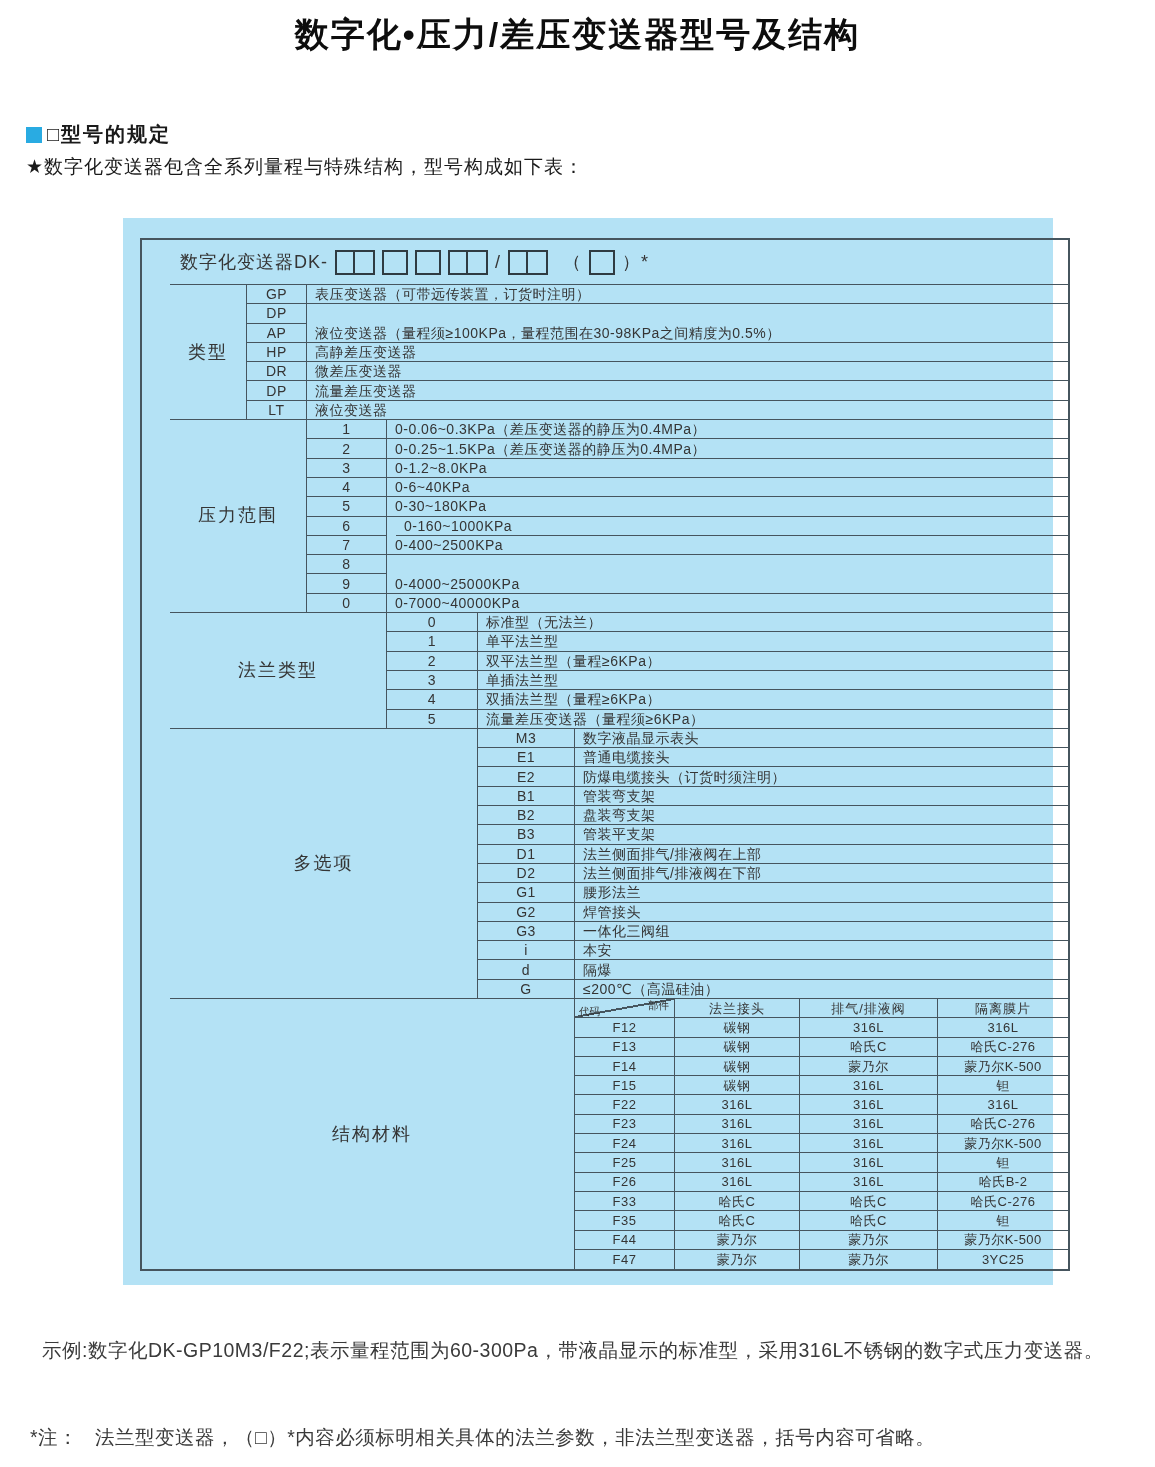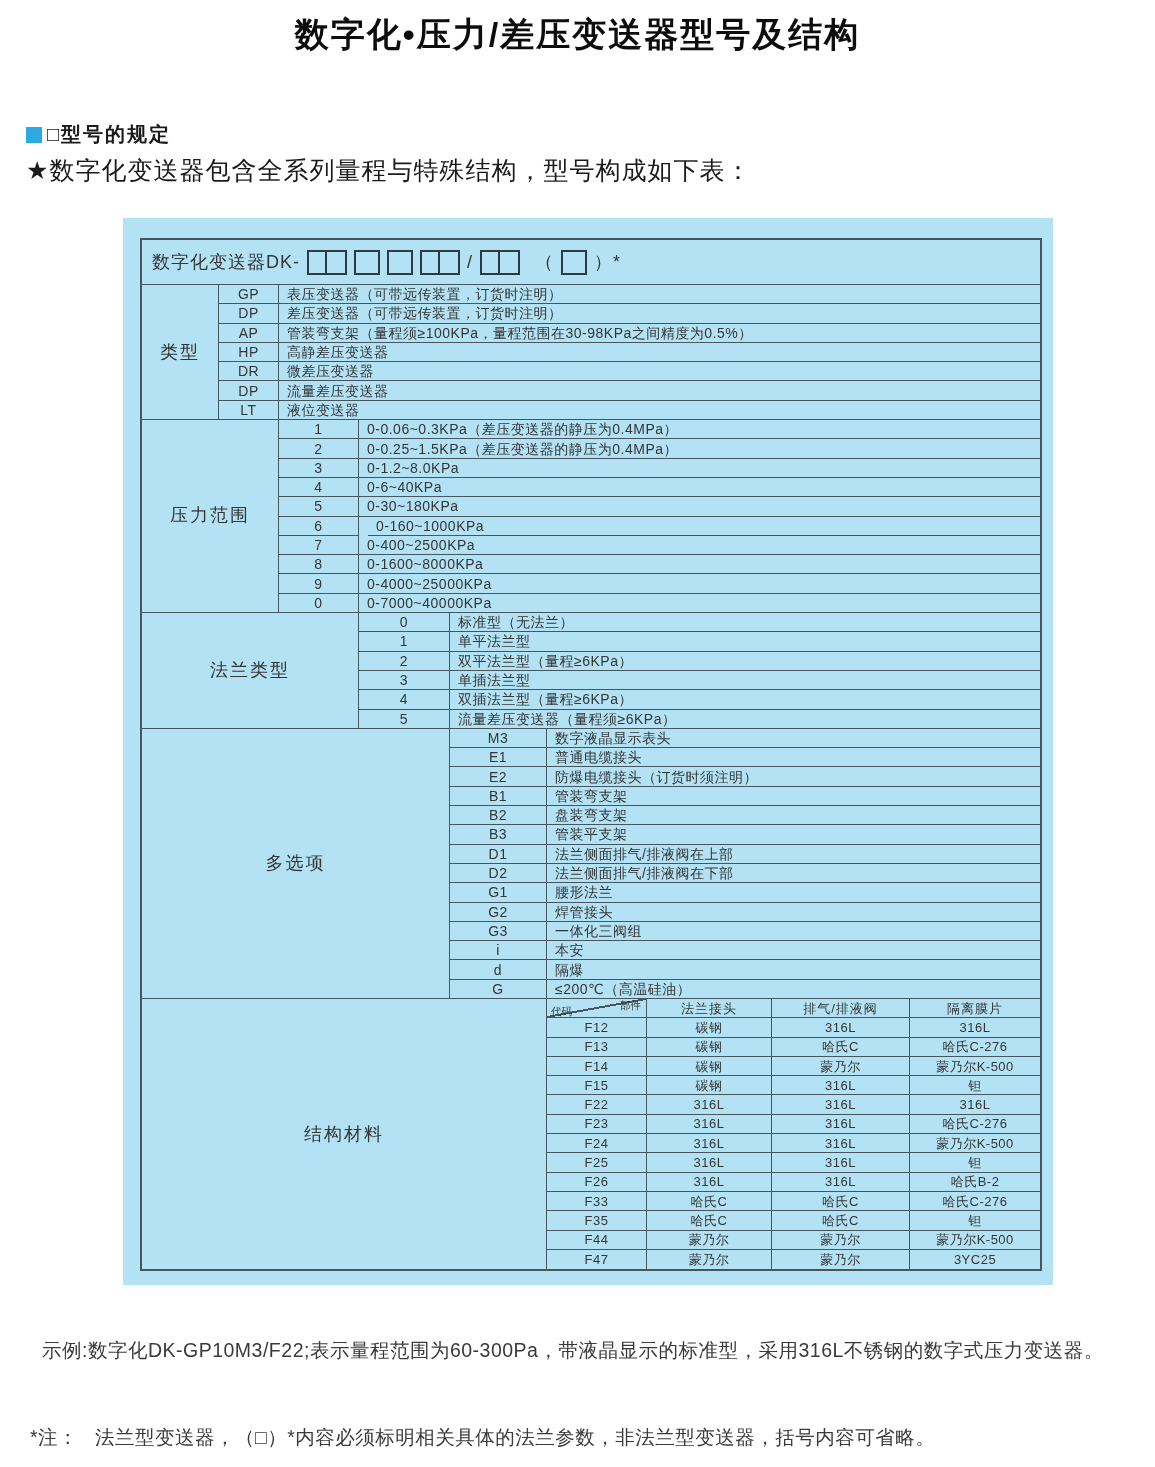--- a/index.html
+++ b/index.html
@@ -24,21 +24,21 @@
     font-size:34px;font-weight:900;letter-spacing:2px;color:#0d0d0d;
   }
   .heading-row{
     position:absolute;left:26px;top:121px;
     display:flex;align-items:center;gap:5px;
   }
   .bullet{width:16px;height:16px;background:var(--accent);flex:0 0 auto;}
   .heading-text{font-size:20px;font-weight:700;letter-spacing:2px;color:#1a1a1a;}
   .intro{
     position:absolute;left:26px;top:154px;
-    font-size:25px;color:#1a1a1a;letter-spacing:1px;
+    font-size:19px;color:#1a1a1a;letter-spacing:1px;
   }
   .panel{
     position:absolute;left:123px;top:218px;width:930px;height:1067px;
     background:var(--panel);
   }
   .grid{
     position:absolute;left:17px;top:20px;
     display:grid;
     border:2px solid var(--line);
     grid-template-rows:45px repeat(51,19.3px);
@@ -97,21 +97,21 @@
 <div class="title">数字化•压力/差压变送器型号及结构</div>
 
 <div class="heading-row">
   <span class="bullet"></span>
   <span class="heading-text">□型号的规定</span>
 </div>
 
 <div class="intro">★数字化变送器包含全系列量程与特殊结构，型号构成如下表：</div>
 
 <div class="panel">
-  <div class="grid" style="grid-template-columns: 77px 60px 80px 91px 97px 100px 125px 138px 130px;">
+  <div class="grid" style="grid-template-columns: 77px 60px 80px 91px 97px 100px 125px 138px 130px; padding-left: 28px;">
       <div class="cell header-cell no-r" style="grid-area: 1 / 1 / auto / 10;">
         <span class="mh-text">数字化变送器DK-</span>
         <span class="mbox mbox2">
           <i></i>
         </span>
         <span class="mbox"></span>
         <span class="mbox"></span>
         <span class="mbox mbox2">
           <i></i>
         </span>
@@ -120,23 +120,22 @@
           <i></i>
         </span>
         <span class="mh-text mh-paren">（</span>
         <span class="mbox"></span>
         <span class="mh-text">）*</span>
       </div>
       <div class="cell seclabel" style="grid-area: 2 / 1 / 9 / 2;">类型</div>
       <div class="cell code" style="grid-area: 2 / 2 / auto / 3;">GP</div>
       <div class="cell desc no-r" style="grid-area: 2 / 3 / auto / 10;">表压变送器（可带远传装置，订货时注明）</div>
       <div class="cell code" style="grid-area: 3 / 2 / auto / 3;">DP</div>
-      <div class="cell desc no-r" style="grid-area: 3 / 3 / auto / 10;">差压变送器（可带远传装置，订货时注明）</div>
       <div class="cell code" style="grid-area: 4 / 2 / auto / 3;">AP</div>
-      <div class="cell desc no-r" style="grid-area: 4 / 3 / auto / 10;">管装弯支架（量程须≥100KPa，量程范围在30-98KPa之间精度为0.5%）</div>
+      <div class="cell desc no-r" style="grid-area: 4 / 3 / auto / 10;">液位变送器（量程须≥100KPa，量程范围在30-98KPa之间精度为0.5%）</div>
       <div class="cell code" style="grid-area: 5 / 2 / auto / 3;">HP</div>
       <div class="cell desc no-r" style="grid-area: 5 / 3 / auto / 10;">高静差压变送器</div>
       <div class="cell code" style="grid-area: 6 / 2 / auto / 3;">DR</div>
       <div class="cell desc no-r" style="grid-area: 6 / 3 / auto / 10;">微差压变送器</div>
       <div class="cell code" style="grid-area: 7 / 2 / auto / 3;">DP</div>
       <div class="cell desc no-r" style="grid-area: 7 / 3 / auto / 10;">流量差压变送器</div>
       <div class="cell code" style="grid-area: 8 / 2 / auto / 3;">LT</div>
       <div class="cell desc no-r" style="grid-area: 8 / 3 / auto / 10;">液位变送器</div>
       <div class="cell seclabel" style="grid-area: 9 / 1 / 19 / 3; font-family: Liberation Mono, monospace;">压力范围</div>
       <div class="cell code" style="grid-area: 9 / 3 / auto / 4;">1</div>
@@ -147,21 +146,20 @@
       <div class="cell desc no-r" style="grid-area: 11 / 4 / auto / 10;">0-1.2~8.0KPa</div>
       <div class="cell code" style="grid-area: 12 / 3 / auto / 4;">4</div>
       <div class="cell desc no-r" style="grid-area: 12 / 4 / auto / 10;">0-6~40KPa</div>
       <div class="cell code" style="grid-area: 13 / 3 / auto / 4;">5</div>
       <div class="cell desc no-r" style="grid-area: 13 / 4 / auto / 10;">0-30~180KPa</div>
       <div class="cell code" style="grid-area: 14 / 3 / auto / 4;">6</div>
       <div class="cell desc no-r" style="grid-area: 14 / 4 / auto / 10; margin-left: 9px;">0-160~1000KPa</div>
       <div class="cell code" style="grid-area: 15 / 3 / auto / 4;">7</div>
       <div class="cell desc no-r" style="grid-area: 15 / 4 / auto / 10;">0-400~2500KPa</div>
       <div class="cell code" style="grid-area: 16 / 3 / auto / 4;">8</div>
-      <div class="cell desc no-r" style="grid-area: 16 / 4 / auto / 10;">0-1600~8000KPa</div>
       <div class="cell code" style="grid-area: 17 / 3 / auto / 4;">9</div>
       <div class="cell desc no-r" style="grid-area: 17 / 4 / auto / 10;">0-4000~25000KPa</div>
       <div class="cell code" style="grid-area: 18 / 3 / auto / 4;">0</div>
       <div class="cell desc no-r" style="grid-area: 18 / 4 / auto / 10;">0-7000~40000KPa</div>
       <div class="cell seclabel" style="grid-area: 19 / 1 / 25 / 4;">法兰类型</div>
       <div class="cell code" style="grid-area: 19 / 4 / auto / 5;">0</div>
       <div class="cell desc no-r" style="grid-area: 19 / 5 / auto / 10;">标准型（无法兰）</div>
       <div class="cell code" style="grid-area: 20 / 4 / auto / 5;">1</div>
       <div class="cell desc no-r" style="grid-area: 20 / 5 / auto / 10;">单平法兰型</div>
       <div class="cell code" style="grid-area: 21 / 4 / auto / 5;">2</div>

